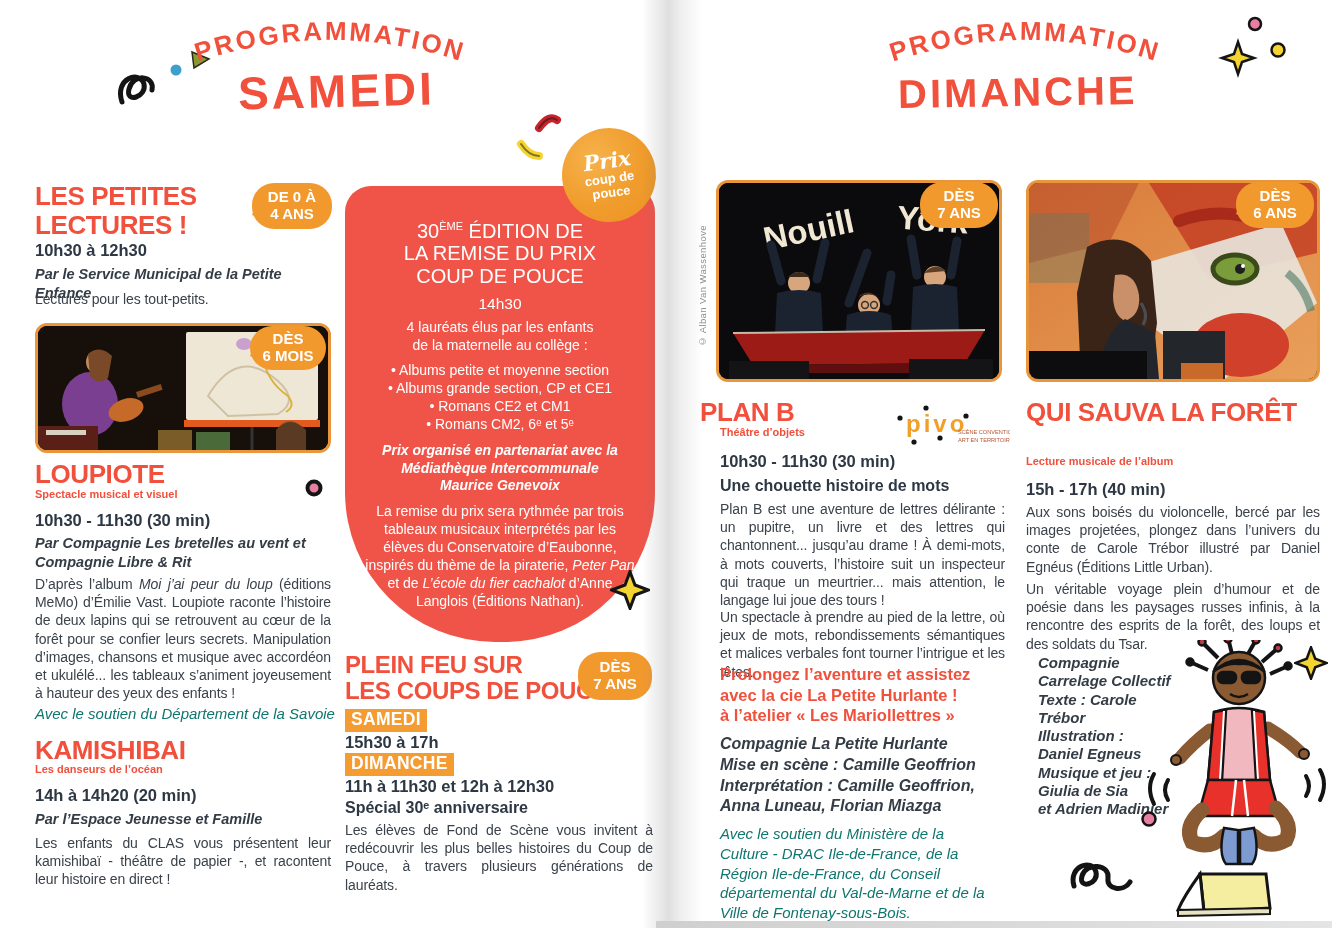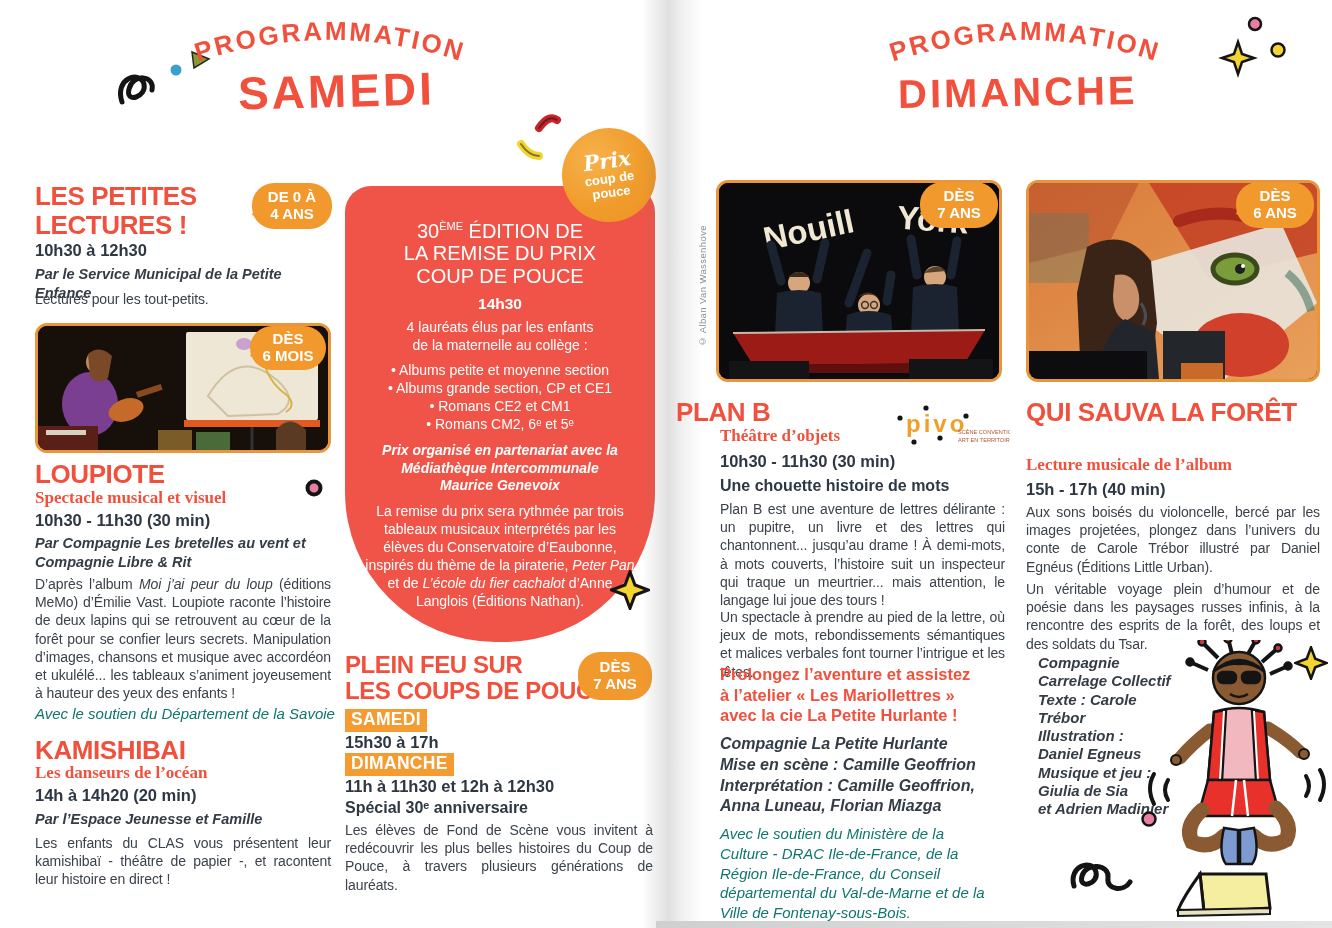--- a/index.html
+++ b/index.html
@@ -9,41 +9,41 @@
     --hl:#F49B31;
     --navy:#2d3844;
     --ink:#3b424b;
   }
   html,body{margin:0;padding:0;background:#fff;}
   #spread{position:relative;width:1332px;height:928px;background:#ffffff;overflow:hidden;
           font-family:"Liberation Sans",sans-serif;}
   .abs{position:absolute;}
   
   .sec-title{color:var(--red);font-weight:bold;font-size:26px;line-height:1.1;letter-spacing:-0.4px;}
-  .sec-sub{color:var(--red);font-weight:bold;font-size:17px;line-height:1.15;font-family:Liberation Serif, serif;}
+  .sec-sub{color:var(--red);font-weight:bold;font-size:11px;line-height:1.15;}
   .time{color:var(--navy);font-weight:bold;font-size:16.5px;}
   .byline{color:#343c46;font-style:italic;font-weight:bold;font-size:14.5px;line-height:1.32;}
   .para{color:var(--ink);font-size:14px;line-height:1.3;letter-spacing:-0.1px;text-align:justify;}
   .support{color:#0f766e;font-style:italic;font-size:15px;line-height:1.32;}
   .bold-head{color:var(--navy);font-weight:bold;font-size:16px;}
   
   .bubble{position:absolute;background:var(--orange);color:#fff;font-weight:bold;text-align:center;
           border-radius:22px;display:flex;flex-direction:column;justify-content:center;line-height:1.12;
           font-size:15px;}
   .bubble::before{content:"";position:absolute;left:-9px;bottom:5px;width:0;height:0;
           border:9px solid transparent;border-right-color:var(--orange);transform:rotate(-24deg);}
   
   .photo{position:absolute;border:3px solid #E8953C;border-radius:12px;overflow:hidden;background:#000;}
   .photo svg{display:block;}
   
   .prix-box{position:absolute;left:345px;top:186px;width:310px;height:456px;background:var(--boxred);
             border-radius:26px 26px 150px 150px;color:#fff;text-align:center;}
   .pb-title{font-weight:normal;font-size:20px;line-height:1.12;margin:34px 10px 0;}
   .pb-title .sup{font-size:0.55em;vertical-align:super;}
-  .pb-time{font-weight:bold;font-size:15.5px;margin-top:8px;}
+  .pb-time{font-weight:normal;font-size:15.5px;margin-top:8px;}
   .pb-text{font-size:14px;line-height:1.28;margin-top:6px;}
   .pb-partner{font-size:14px;line-height:1.28;font-weight:bold;font-style:italic;margin:8px auto 0;width:252px;}
   .pb-closing{font-size:14px;line-height:1.28;margin:8px auto 0;width:272px;}
   .prix-circle{position:absolute;left:562px;top:128px;width:94px;height:94px;border-radius:50%;
                background:radial-gradient(circle at 36% 30%, #F6B24B 0%, #F09C2C 55%, #EC9324 100%);
                color:#fff;display:flex;flex-direction:column;align-items:center;justify-content:center;
                transform:rotate(-8deg);line-height:1.05;}
   .pc-1{font-style:italic;font-weight:bold;font-size:21px;font-family:"DejaVu Serif",serif;}
   .pc-2{font-weight:bold;font-size:13px;}
   .daytag{display:inline-block;background:var(--hl);color:#fff;font-weight:bold;font-size:17.5px;
@@ -234,42 +234,42 @@
         <path d="M34 182 L246 180 L240 190 L40 190 Z" fill="#5f100e"></path>
         <rect x="10" y="178" width="80" height="18" fill="#141416"></rect>
         <rect x="190" y="176" width="84" height="20" fill="#141416"></rect>
       </svg>
     </div>
     <div class="bubble" style="left:920px;top:182px;width:78px;height:46px;">
       <div>DÈS</div>
       <div>7 ANS</div>
     </div>
 
-    <div class="abs sec-title" style="left:676px;top:398px;text-align:center;">PLAN B</div>
+    <div class="abs sec-title" style="left:700px;top:398px;text-align:center;">PLAN B</div>
     <div class="abs sec-sub" style="left:720px;top:426px;">Théâtre d’objets</div>
 
     <svg class="abs" style="left:892px;top:400px;" width="118" height="50" viewBox="0 0 118 50">
       <text x="14" y="32" font-size="24" font-weight="bold" fill="#f0a028" letter-spacing="3" font-family="Liberation Sans, sans-serif">pivo</text>
       <circle cx="8" cy="18" r="2.6" fill="#141414"></circle>
       <circle cx="34" cy="8" r="2.6" fill="#141414"></circle>
       <circle cx="22" cy="42" r="2.6" fill="#141414"></circle>
       <circle cx="48" cy="38" r="2.6" fill="#141414"></circle>
       <circle cx="74" cy="16" r="2.6" fill="#141414"></circle>
       <text x="66" y="34" font-size="5.6" fill="#b5542f" font-family="Liberation Sans, sans-serif">SCÈNE CONVENTIONNÉE</text>
       <text x="66" y="42" font-size="5.6" fill="#b5542f" font-family="Liberation Sans, sans-serif">ART EN TERRITOIRE</text>
     </svg>
 
     <div class="abs time" style="left:720px;top:452px;">10h30 - 11h30 (30 min)</div>
     <div class="abs bold-head" style="left:720px;top:477px;">Une chouette histoire de mots</div>
     <div class="abs para" style="left:720px;top:500px;width:285px;">Plan B est une aventure de lettres délirante : un pupitre, un livre et des lettres qui chantonnent... jusqu’au drame ! À demi-mots, à mots couverts, l’histoire suit un inspecteur qui traque un meurtrier... mais attention, le langage lui joue des tours !</div>
     <div class="abs para" style="left:720px;top:608px;width:285px;">Un spectacle à prendre au pied de la lettre, où jeux de mots, rebondissements sémantiques et malices verbales font tourner l’intrigue et les têtes.</div>
     <div class="abs cta" style="left:720px;top:664px;width:290px;">
       <div>Prolongez l’aventure et assistez</div>
+      <div>avec la cie La Petite Hurlante !</div>
       <div>à l’atelier « Les Mariollettres »</div>
-      <div>avec la cie La Petite Hurlante !</div>
     </div>
     <div class="abs credits-it" style="left:720px;top:734px;width:290px;">
       <div>Compagnie La Petite Hurlante</div>
       <div>Mise en scène : Camille Geoffrion</div>
       <div>Interprétation : Camille Geoffrion,</div>
       <div>Anna Luneau, Florian Miazga</div>
     </div>
     <div class="abs support" style="left:720px;top:824px;width:268px;">Avec le soutien du Ministère de la Culture - DRAC Ile-de-France, de la Région Ile-de-France, du Conseil départemental du Val-de-Marne et de la Ville de Fontenay-sous-Bois.</div>
 
     <div class="photo" style="left:1026px;top:180px;width:288px;height:196px;">

